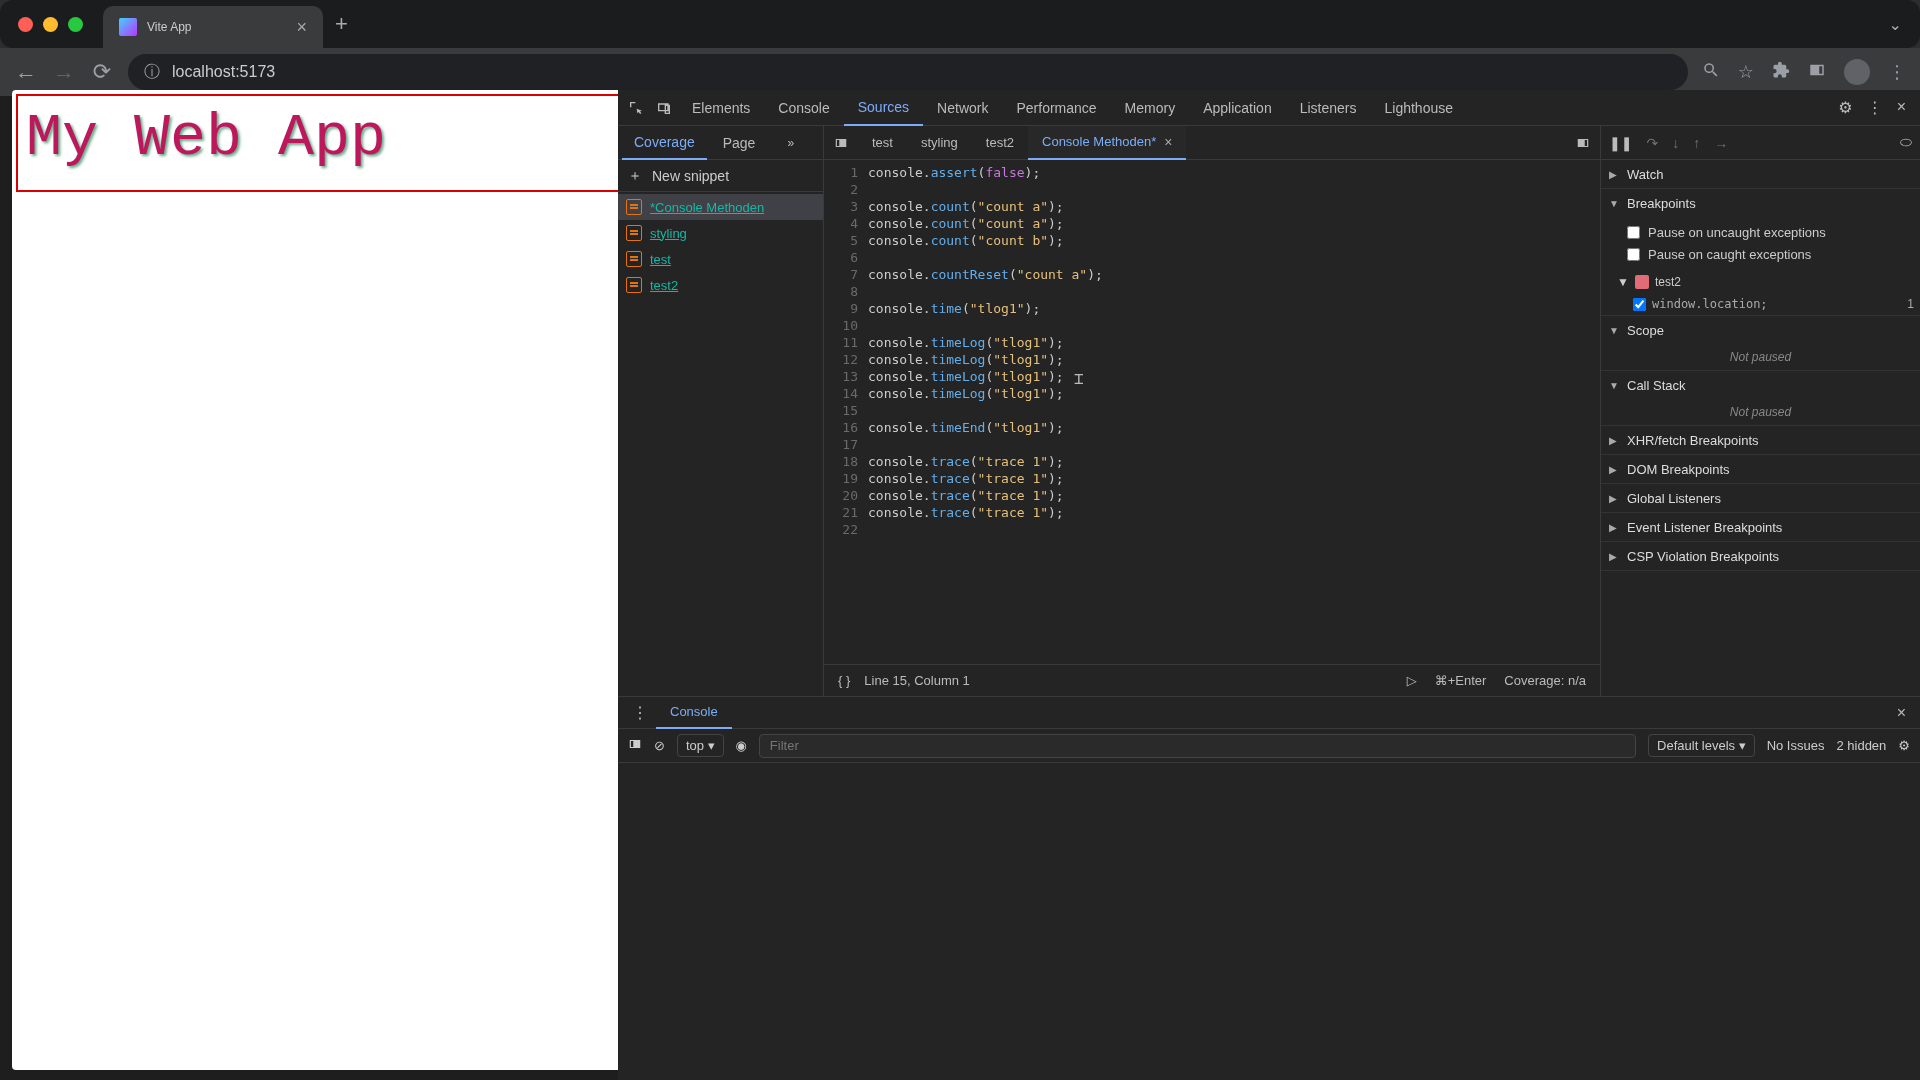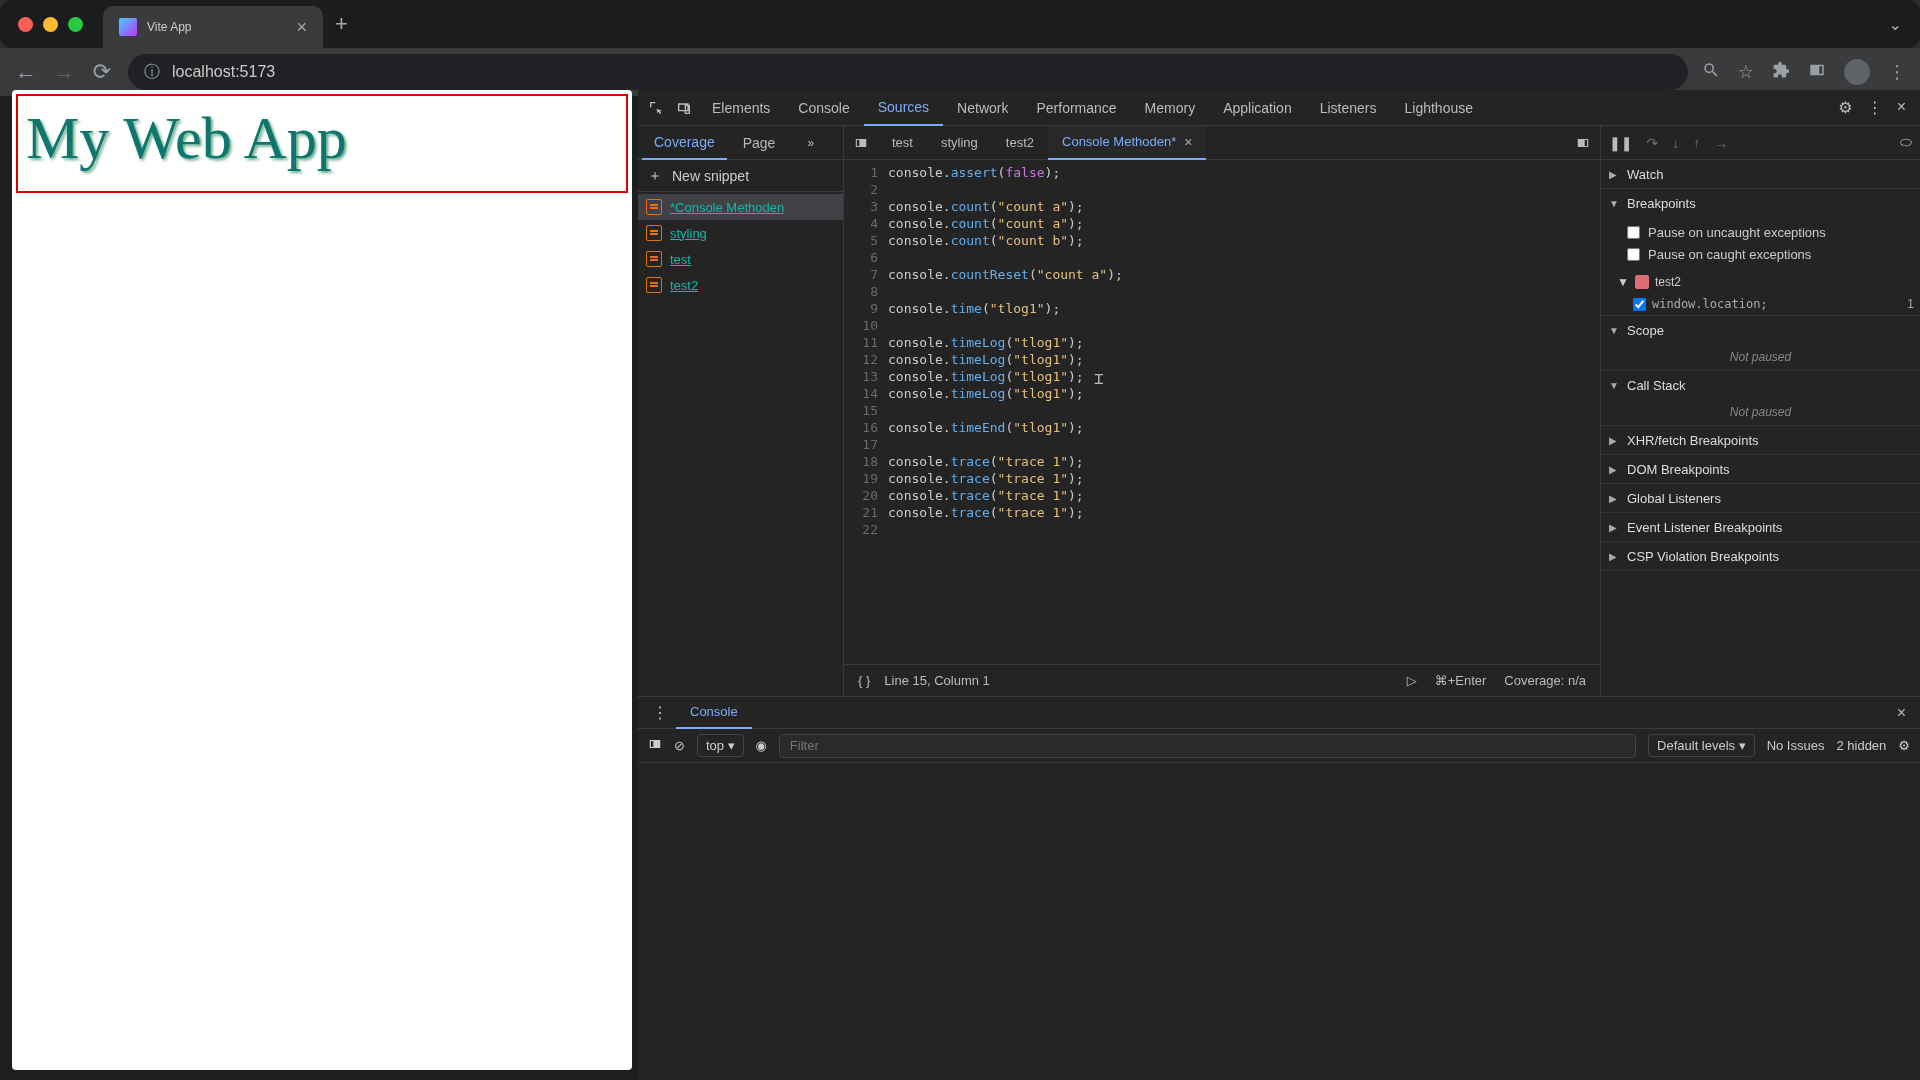--- a/index.html
+++ b/index.html
@@ -20,24 +20,24 @@
 .addr-bar { height: 48px; display: flex; align-items: center; padding: 0 14px; gap: 14px; background: #3a3b3d; }
 .nav-btn { width: 24px; height: 24px; color: #9aa0a6; font-size: 22px; display: flex; align-items: center; justify-content: center; }
 .url-box { flex: 1; background: #202124; border-radius: 20px; height: 36px; display: flex; align-items: center; padding: 0 16px; gap: 12px; color: #ccc; font-size: 16px; }
 .url-icon { color: #9aa0a6; font-size: 16px; }
 .addr-right { display: flex; gap: 18px; align-items: center; color: #9aa0a6; font-size: 18px; }
 .avatar-circle { width: 26px; height: 26px; border-radius: 50%; background: #5f6368; }
 
 
 .content-area { position: absolute; top: 90px; left: 12px; width: 620px; height: 980px; background: #fff; border-radius: 4px; }
 .app-heading { border: 2px solid #d00; margin: 4px; padding: 8px 8px 18px 8px; }
-.app-heading h1 { font-family: Liberation Serif, serif; font-size: 60px; font-weight: 400; color: #0f766e; text-shadow: 2px 2px 3px #6a8; }
-
-
-.devtools { position: absolute; top: 90px; left: 638px; right: 0; height: 990px; background: #242424; display: flex; flex-direction: column; }
+.app-heading h1 { font-family: Liberation Mono, monospace; font-size: 60px; font-weight: 400; color: #be185d; text-shadow: 2px 2px 3px #6a8; }
+
+
+.devtools { position: absolute; top: 90px; left: 618px; right: 0; height: 990px; background: #242424; display: flex; flex-direction: column; }
 .dt-tabs { height: 36px; display: flex; align-items: center; border-bottom: 1px solid #3a3a3a; padding: 0 4px; }
 .dt-tab { padding: 0 14px; height: 36px; display: flex; align-items: center; color: #bbb; font-size: 14px; cursor: pointer; }
 .dt-tab.active { color: #7cacf8; border-bottom: 2px solid #7cacf8; }
 .dt-tabs-right { margin-left: auto; display: flex; gap: 14px; padding-right: 10px; color: #bbb; font-size: 16px; }
 .dt-icon-btn { width: 28px; display: flex; align-items: center; justify-content: center; color: #bbb; font-size: 16px; }
 
 
 .sources-panel { flex: 1; display: flex; flex-direction: column; min-height: 0; }
 .sources-top { flex: 1; display: flex; min-height: 0; }
 .sources-nav { width: 206px; background: #242424; border-right: 1px solid #3a3a3a; display: flex; flex-direction: column; }

